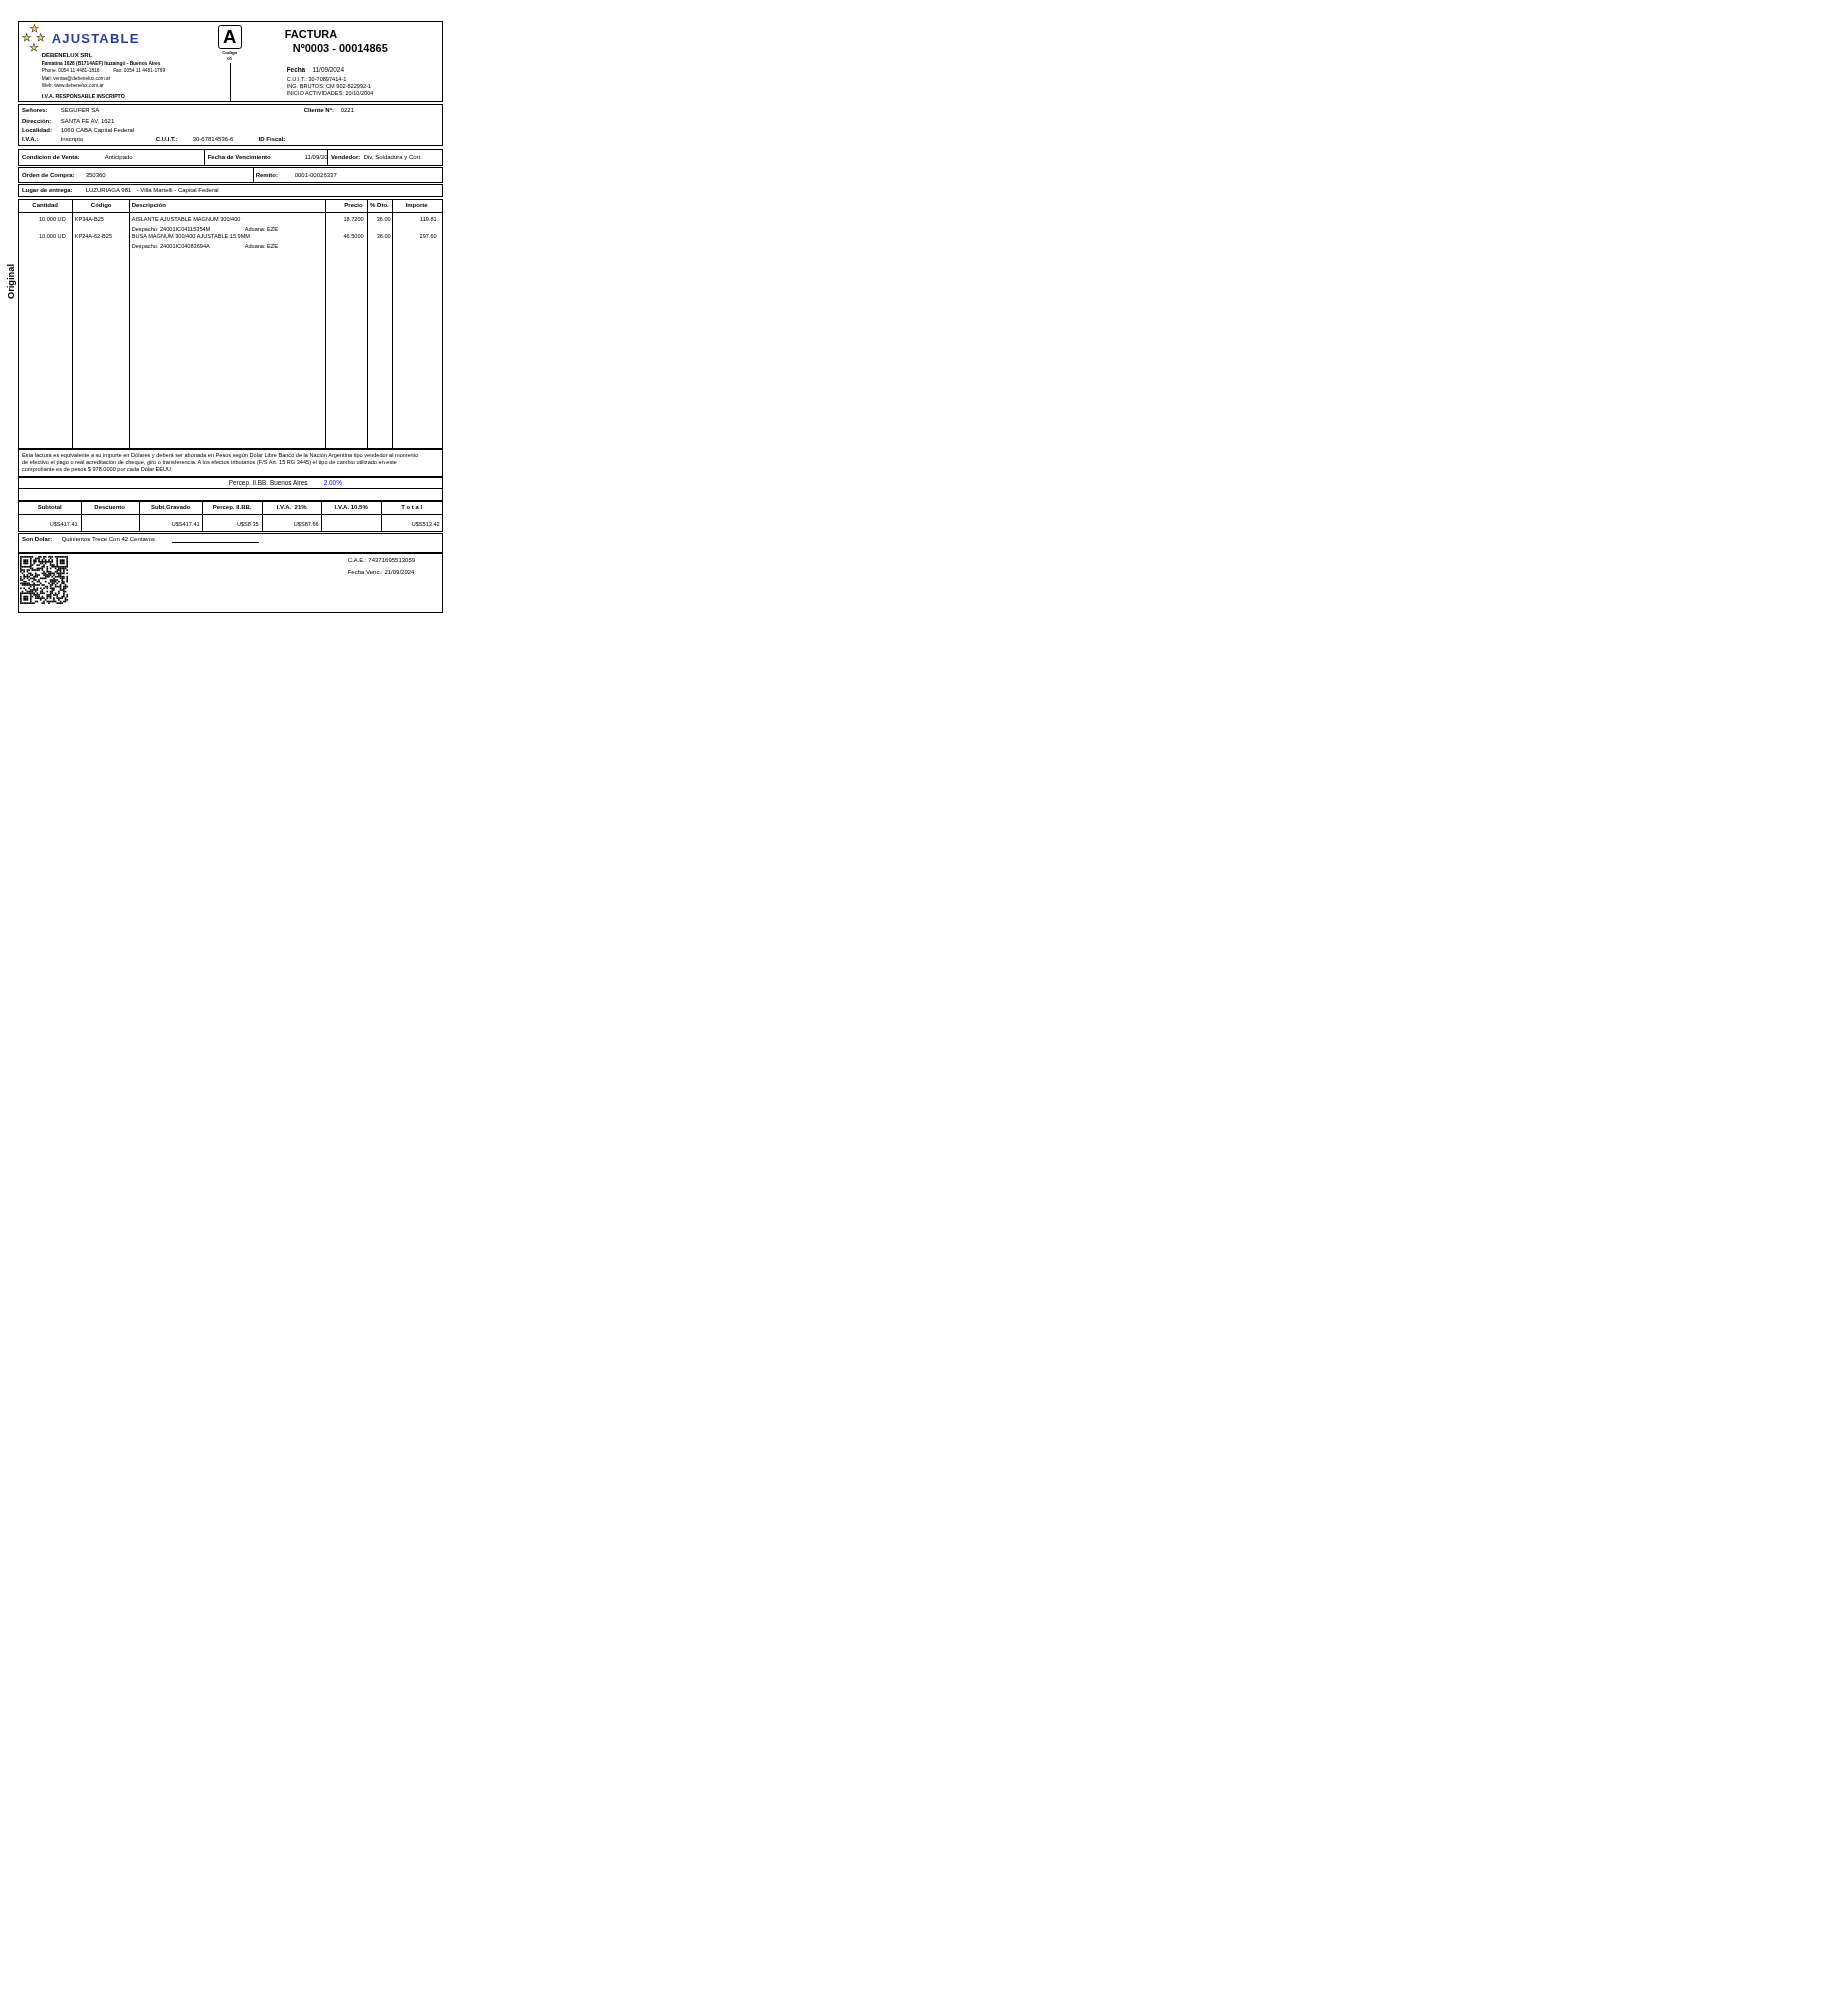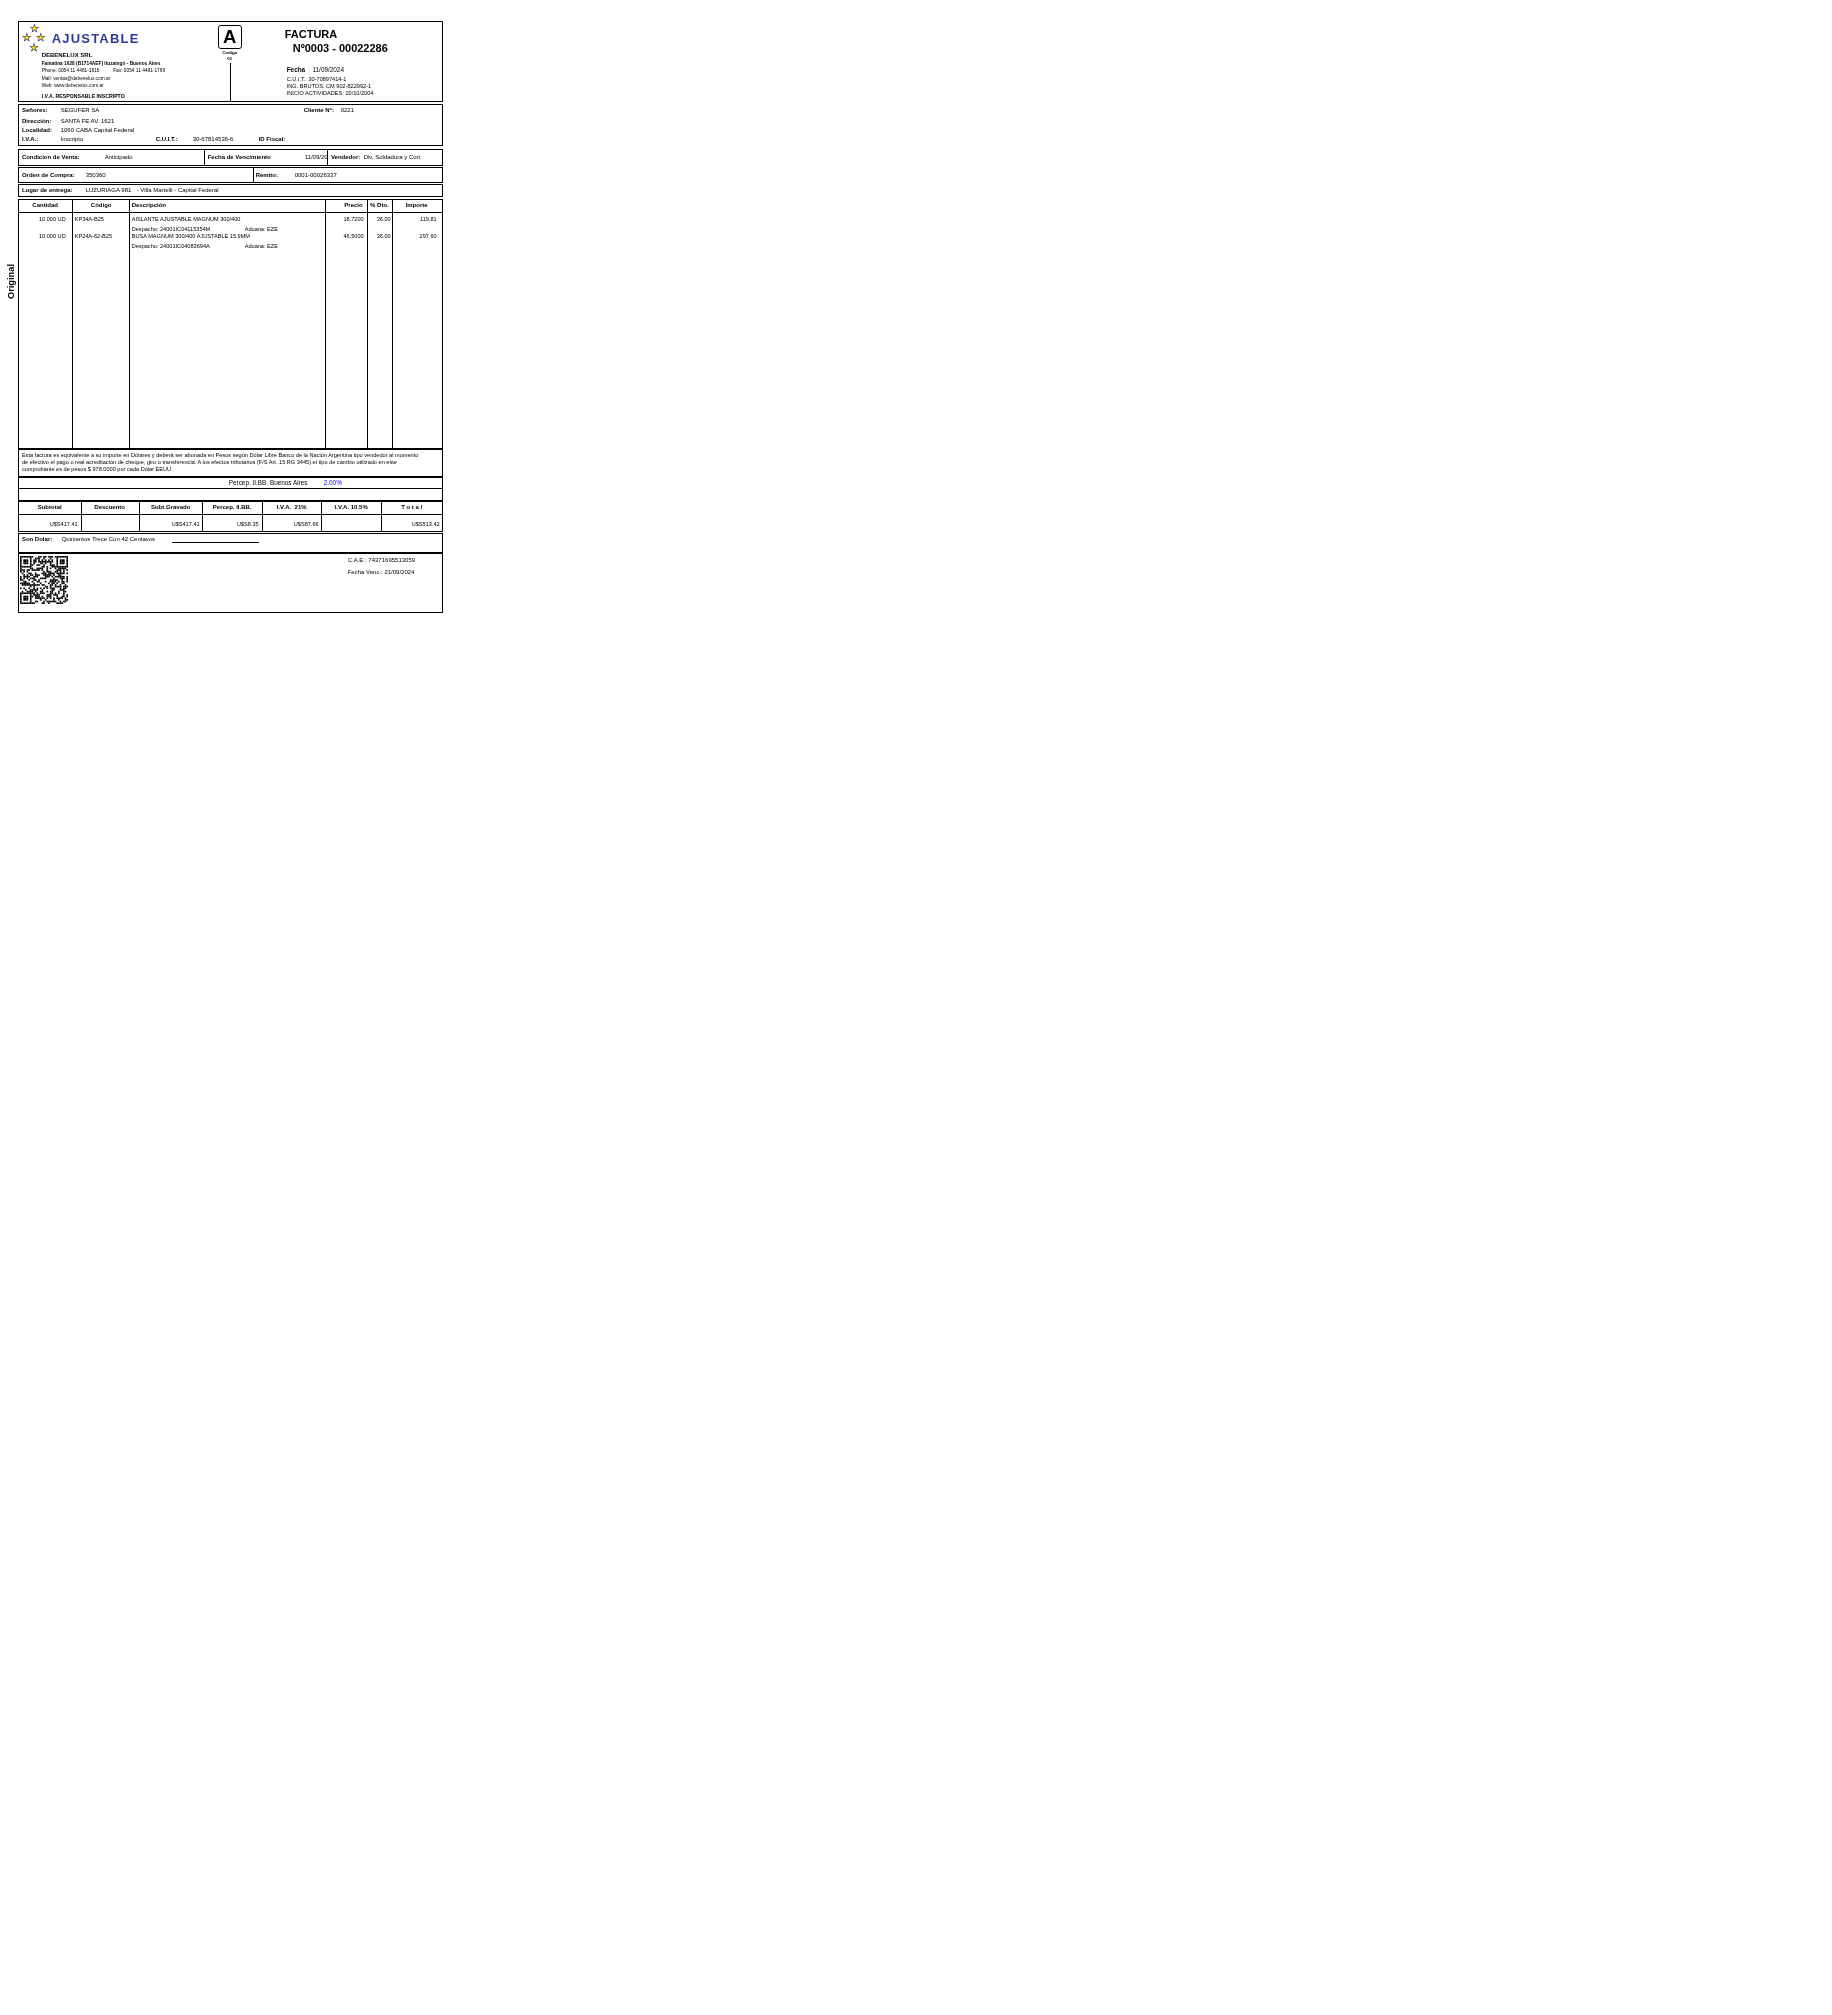--- a/index.html
+++ b/index.html
@@ -45,21 +45,21 @@
     <div class="abs f12" style="left:23px;top:54px;">Mail: ventas@debenelux.com.ar</div>
     <div class="abs f12" style="left:23px;top:61px;">Web: www.debenelux.com.ar</div>
     <div class="abs b f13" style="left:23px;top:71px;">I.V.A. RESPONSABLE INSCRIPTO</div>
 
     <div class="a-box"><span>A</span></div>
     <div class="abs b f11 tc" style="left:199px;top:28px;width:24px;">Codigo</div>
     <div class="abs b f11 tc" style="left:199px;top:34px;width:24px;">01</div>
     <div class="vline" style="left:211px;top:41px;bottom:0;"></div>
 
     <div class="abs b f27" style="left:266px;top:6px;">FACTURA</div>
-    <div class="abs b f27" style="left:274px;top:20px;">Nº0003 - 00022286</div>
+    <div class="abs b f27" style="left:274px;top:20px;">Nº0003 - 00014865</div>
     <div class="abs f16" style="left:268px;top:44px;"><span class="b">Fecha</span><span style="margin-left:7.3px;">11/09/2024</span></div>
     <div class="abs f14" style="left:268px;top:54px;">C.U.I.T.: 30-70897414-1</div>
     <div class="abs f14" style="left:268px;top:61px;">ING. BRUTOS: CM 902-822992-1</div>
     <div class="abs f14" style="left:268px;top:68px;">INICIO ACTIVIDADES: 20/10/2004</div>
   </div>
 
   <div class="box" id="sec-customer" style="top:104px;height:42px;">
     <span class="abs b f15" style="left:3.2px;top:2.4px;">Señores:</span>
     <span class="abs f15" style="left:42px;top:2.4px;">SEGUFER SA</span>
     <span class="abs b f15" style="left:285px;top:2.4px;">Cliente Nº:</span>

